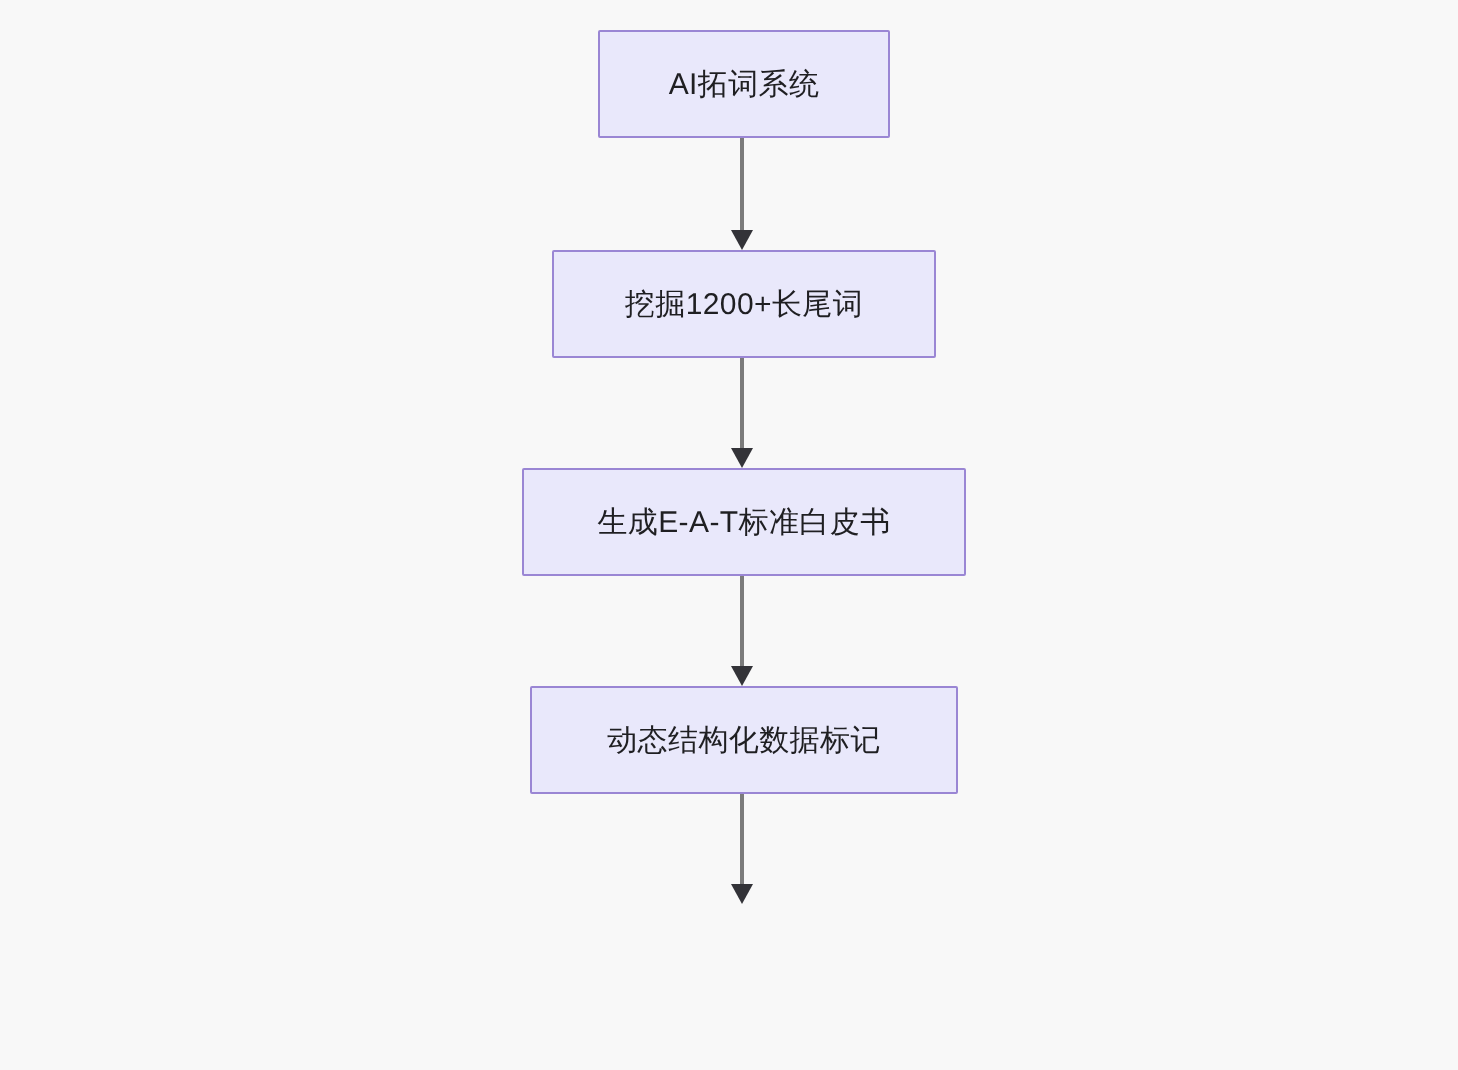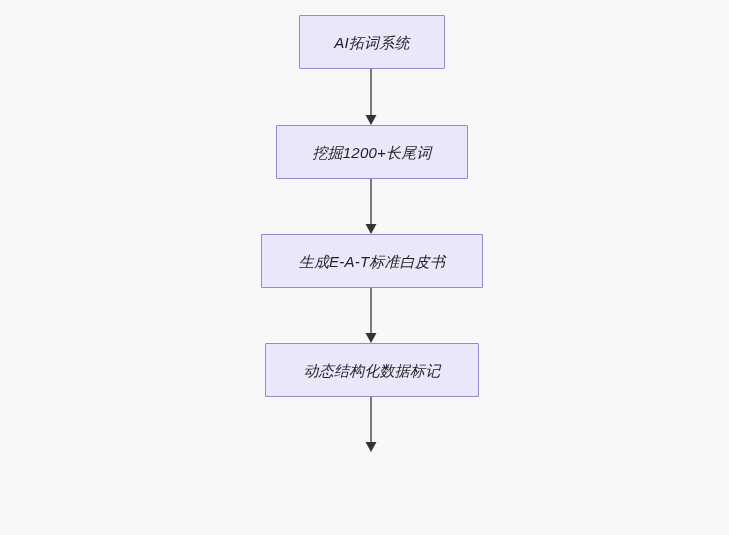--- a/index.html
+++ b/index.html
@@ -11,21 +11,20 @@
     width: 729px;
     height: 535px;
     background: #f8f8f8;
     font-family: "Liberation Sans", "DejaVu Sans", sans-serif;
     overflow: hidden;
   }
   #flowchart-canvas {
     position: relative;
     width: 729px;
     height: 452px;
-    font-style: italic;
   }
   .node {
     position: absolute;
     box-sizing: border-box;
     background: #e9e8fb;
     border: 1px solid #9a86d4;
     border-radius: 1px;
     display: flex;
     align-items: center;
     justify-content: center;

